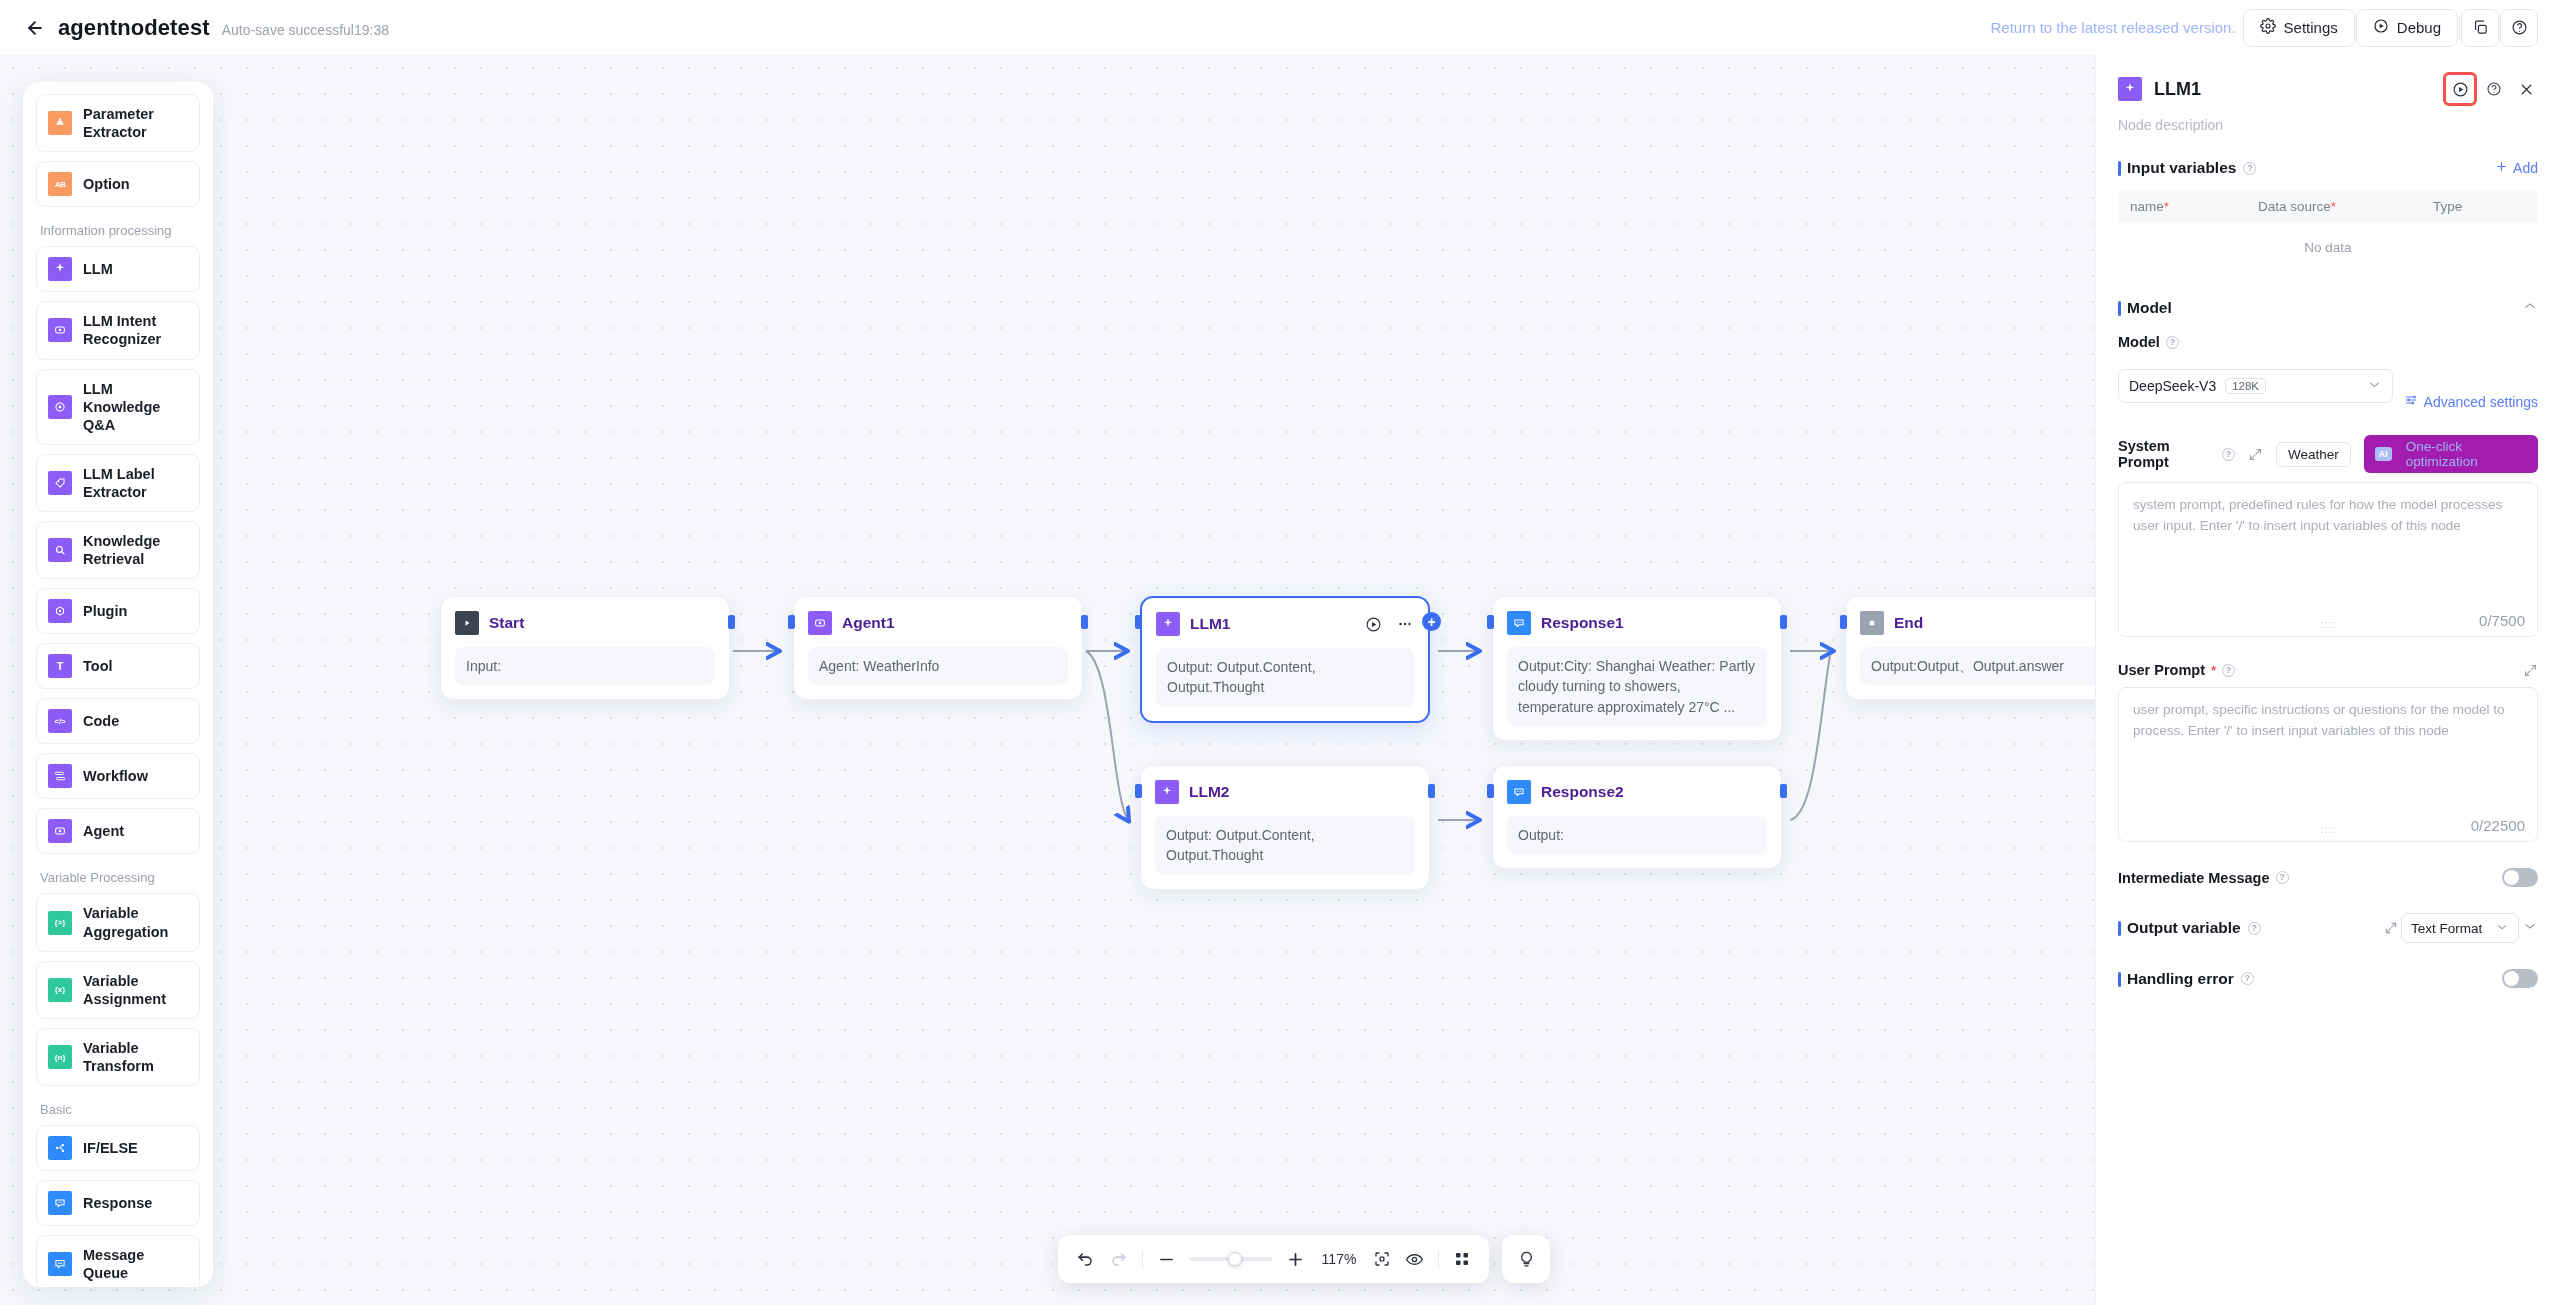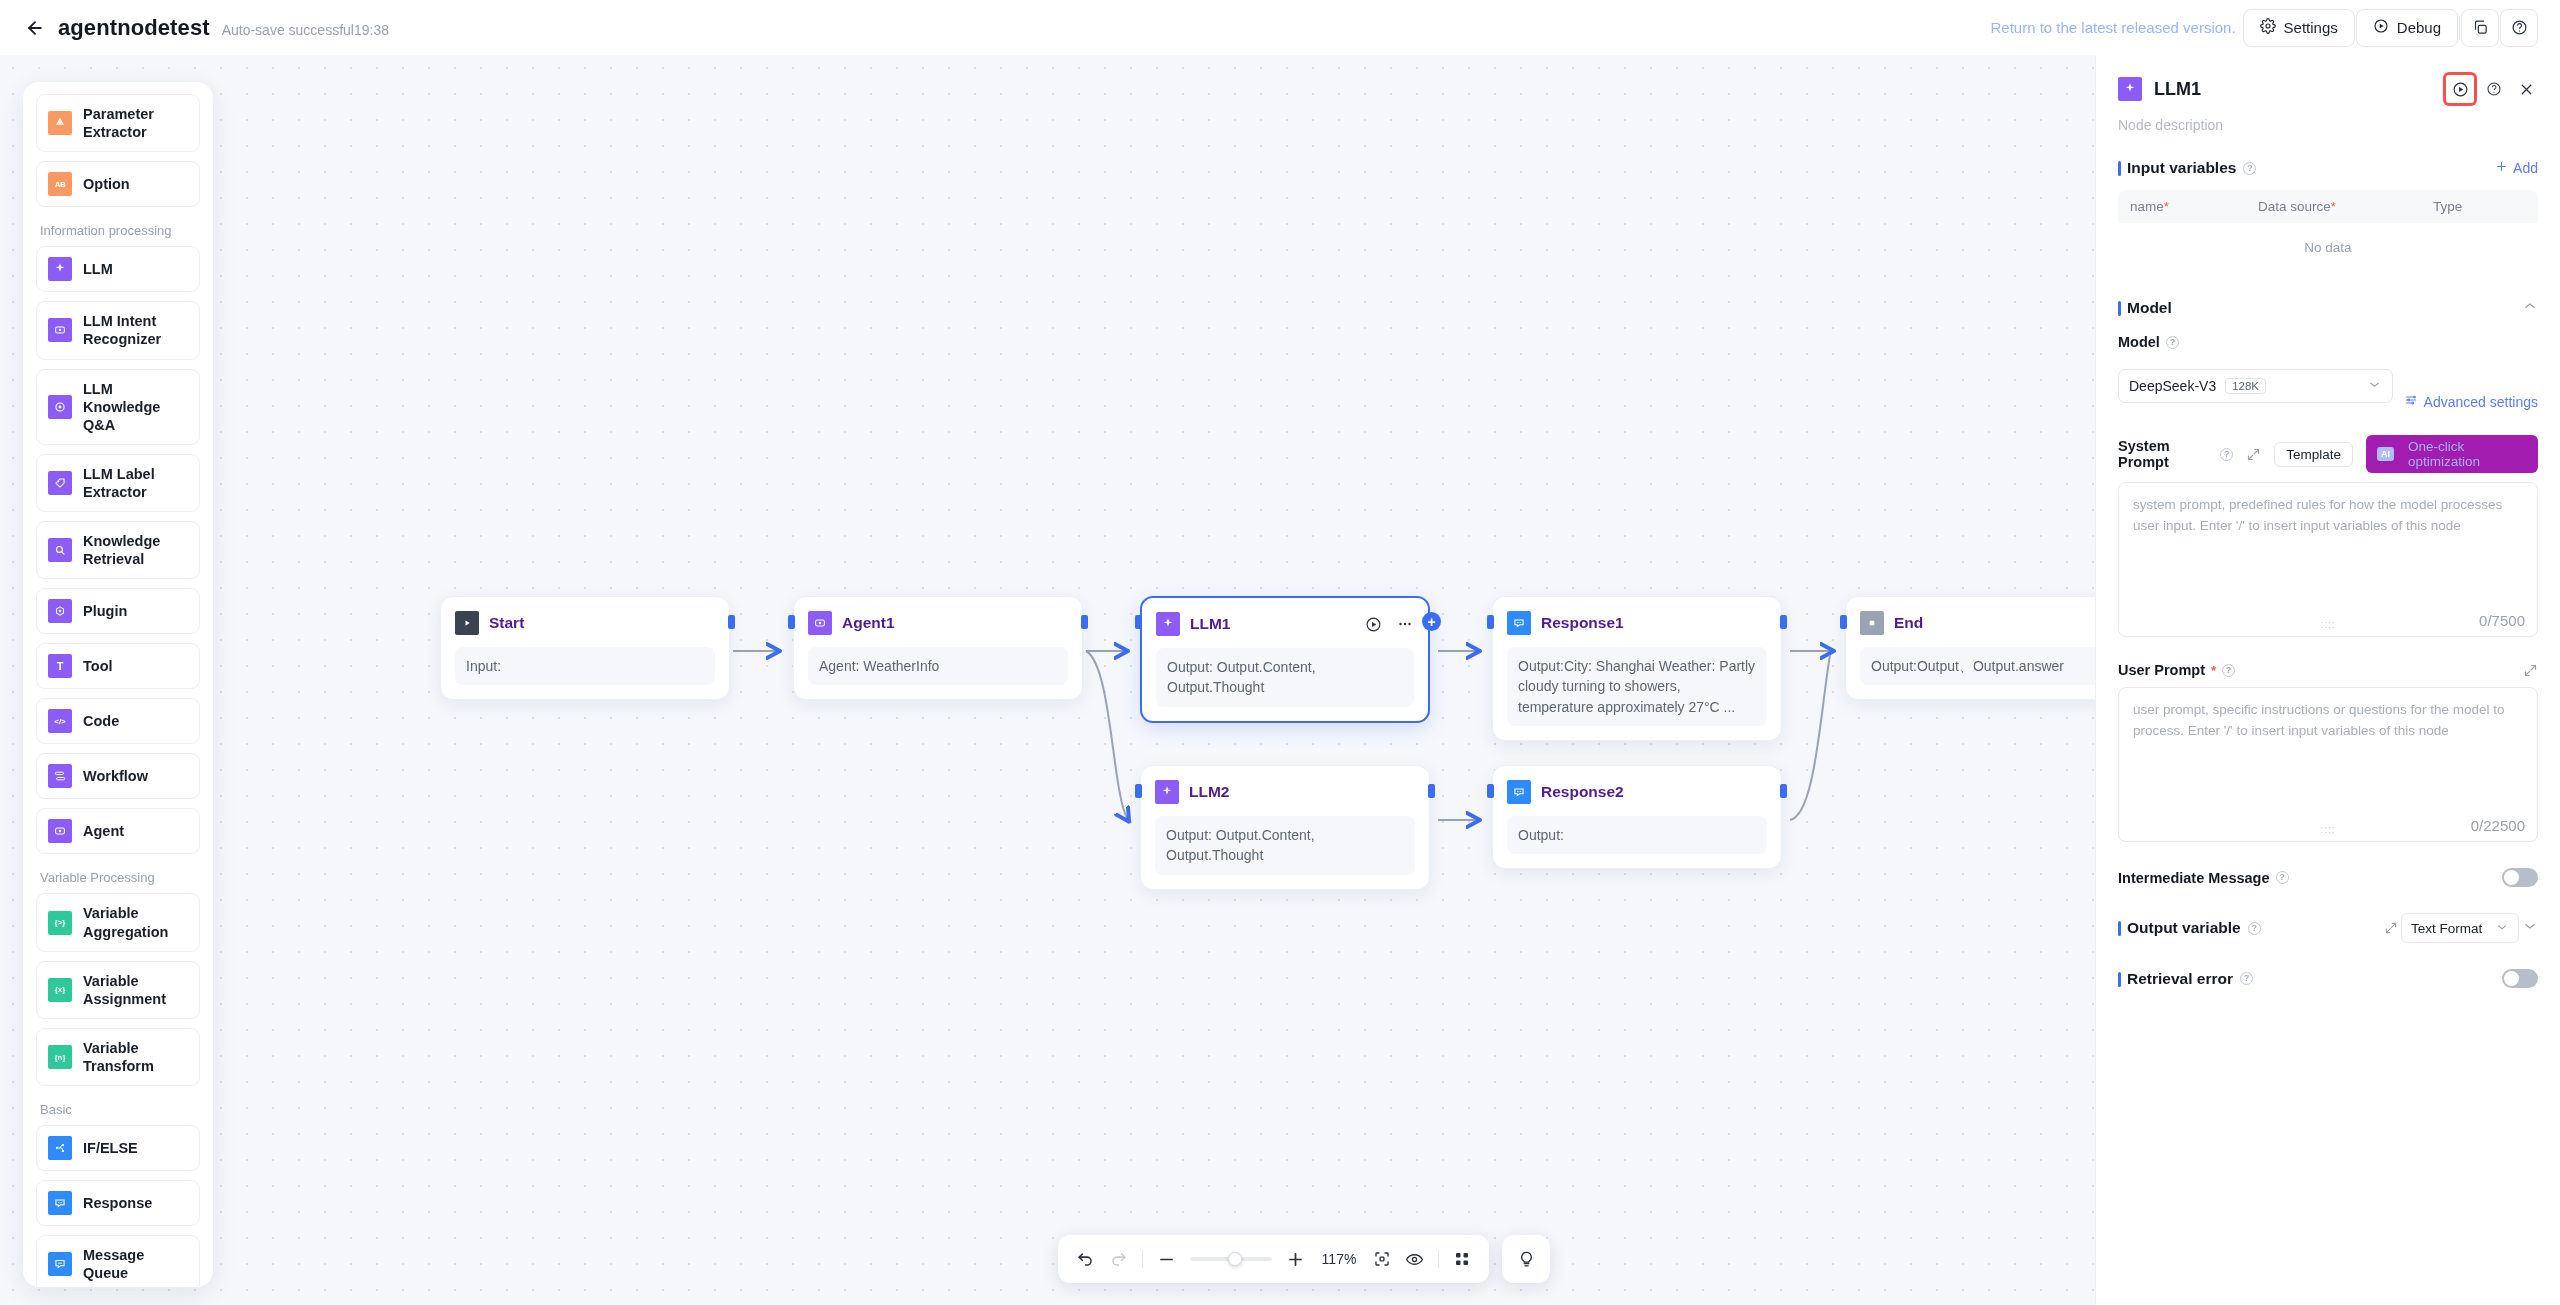--- a/index.html
+++ b/index.html
@@ -723,21 +723,21 @@
     <div class="prompt-head">
       <span class="field-label">
         <span>System Prompt</span>
         <span class="qmark">?</span>
       </span>
       <span class="expand-icon">
         <svg viewBox="0 0 24 24" width="15" height="15" fill="none" stroke="currentColor" stroke-width="1.9" stroke-linecap="round">
             <path d="M14 4h6v6M20 4l-7 7M10 20H4v-6M4 20l7-7"></path>
           </svg>
       </span>
-      <span class="tpl-btn">Template</span>
+      <span class="tpl-btn">Weather</span>
       <span class="opt-btn">
         <span class="ai-badge">AI</span>
         <span>One-click optimization</span>
       </span>
     </div>
     <div class="textarea-box" style="height:155px">
       <div class="ta-placeholder">system prompt, predefined rules for how the model processes user input. Enter '/' to insert input variables of this node</div>
       <div class="ta-grip">::::</div>
       <div class="ta-count">0/7500</div>
     </div>
@@ -790,19 +790,19 @@
         <span class="chev">
           <svg viewBox="0 0 24 24" width="16" height="16" fill="none" stroke="currentColor" stroke-width="1.8" stroke-linecap="round">
               <path d="M6 10l6 5 6-5"></path>
             </svg>
         </span>
       </div>
     </div>
 
     <div class="toggle-row">
       <span class="sec-title">
-        <span>Retrieval error</span>
+        <span>Handling error</span>
         <span class="qmark">?</span>
       </span>
       <div class="toggle"></div>
     </div>
   </div>
 </div>
 
 </body></html>

